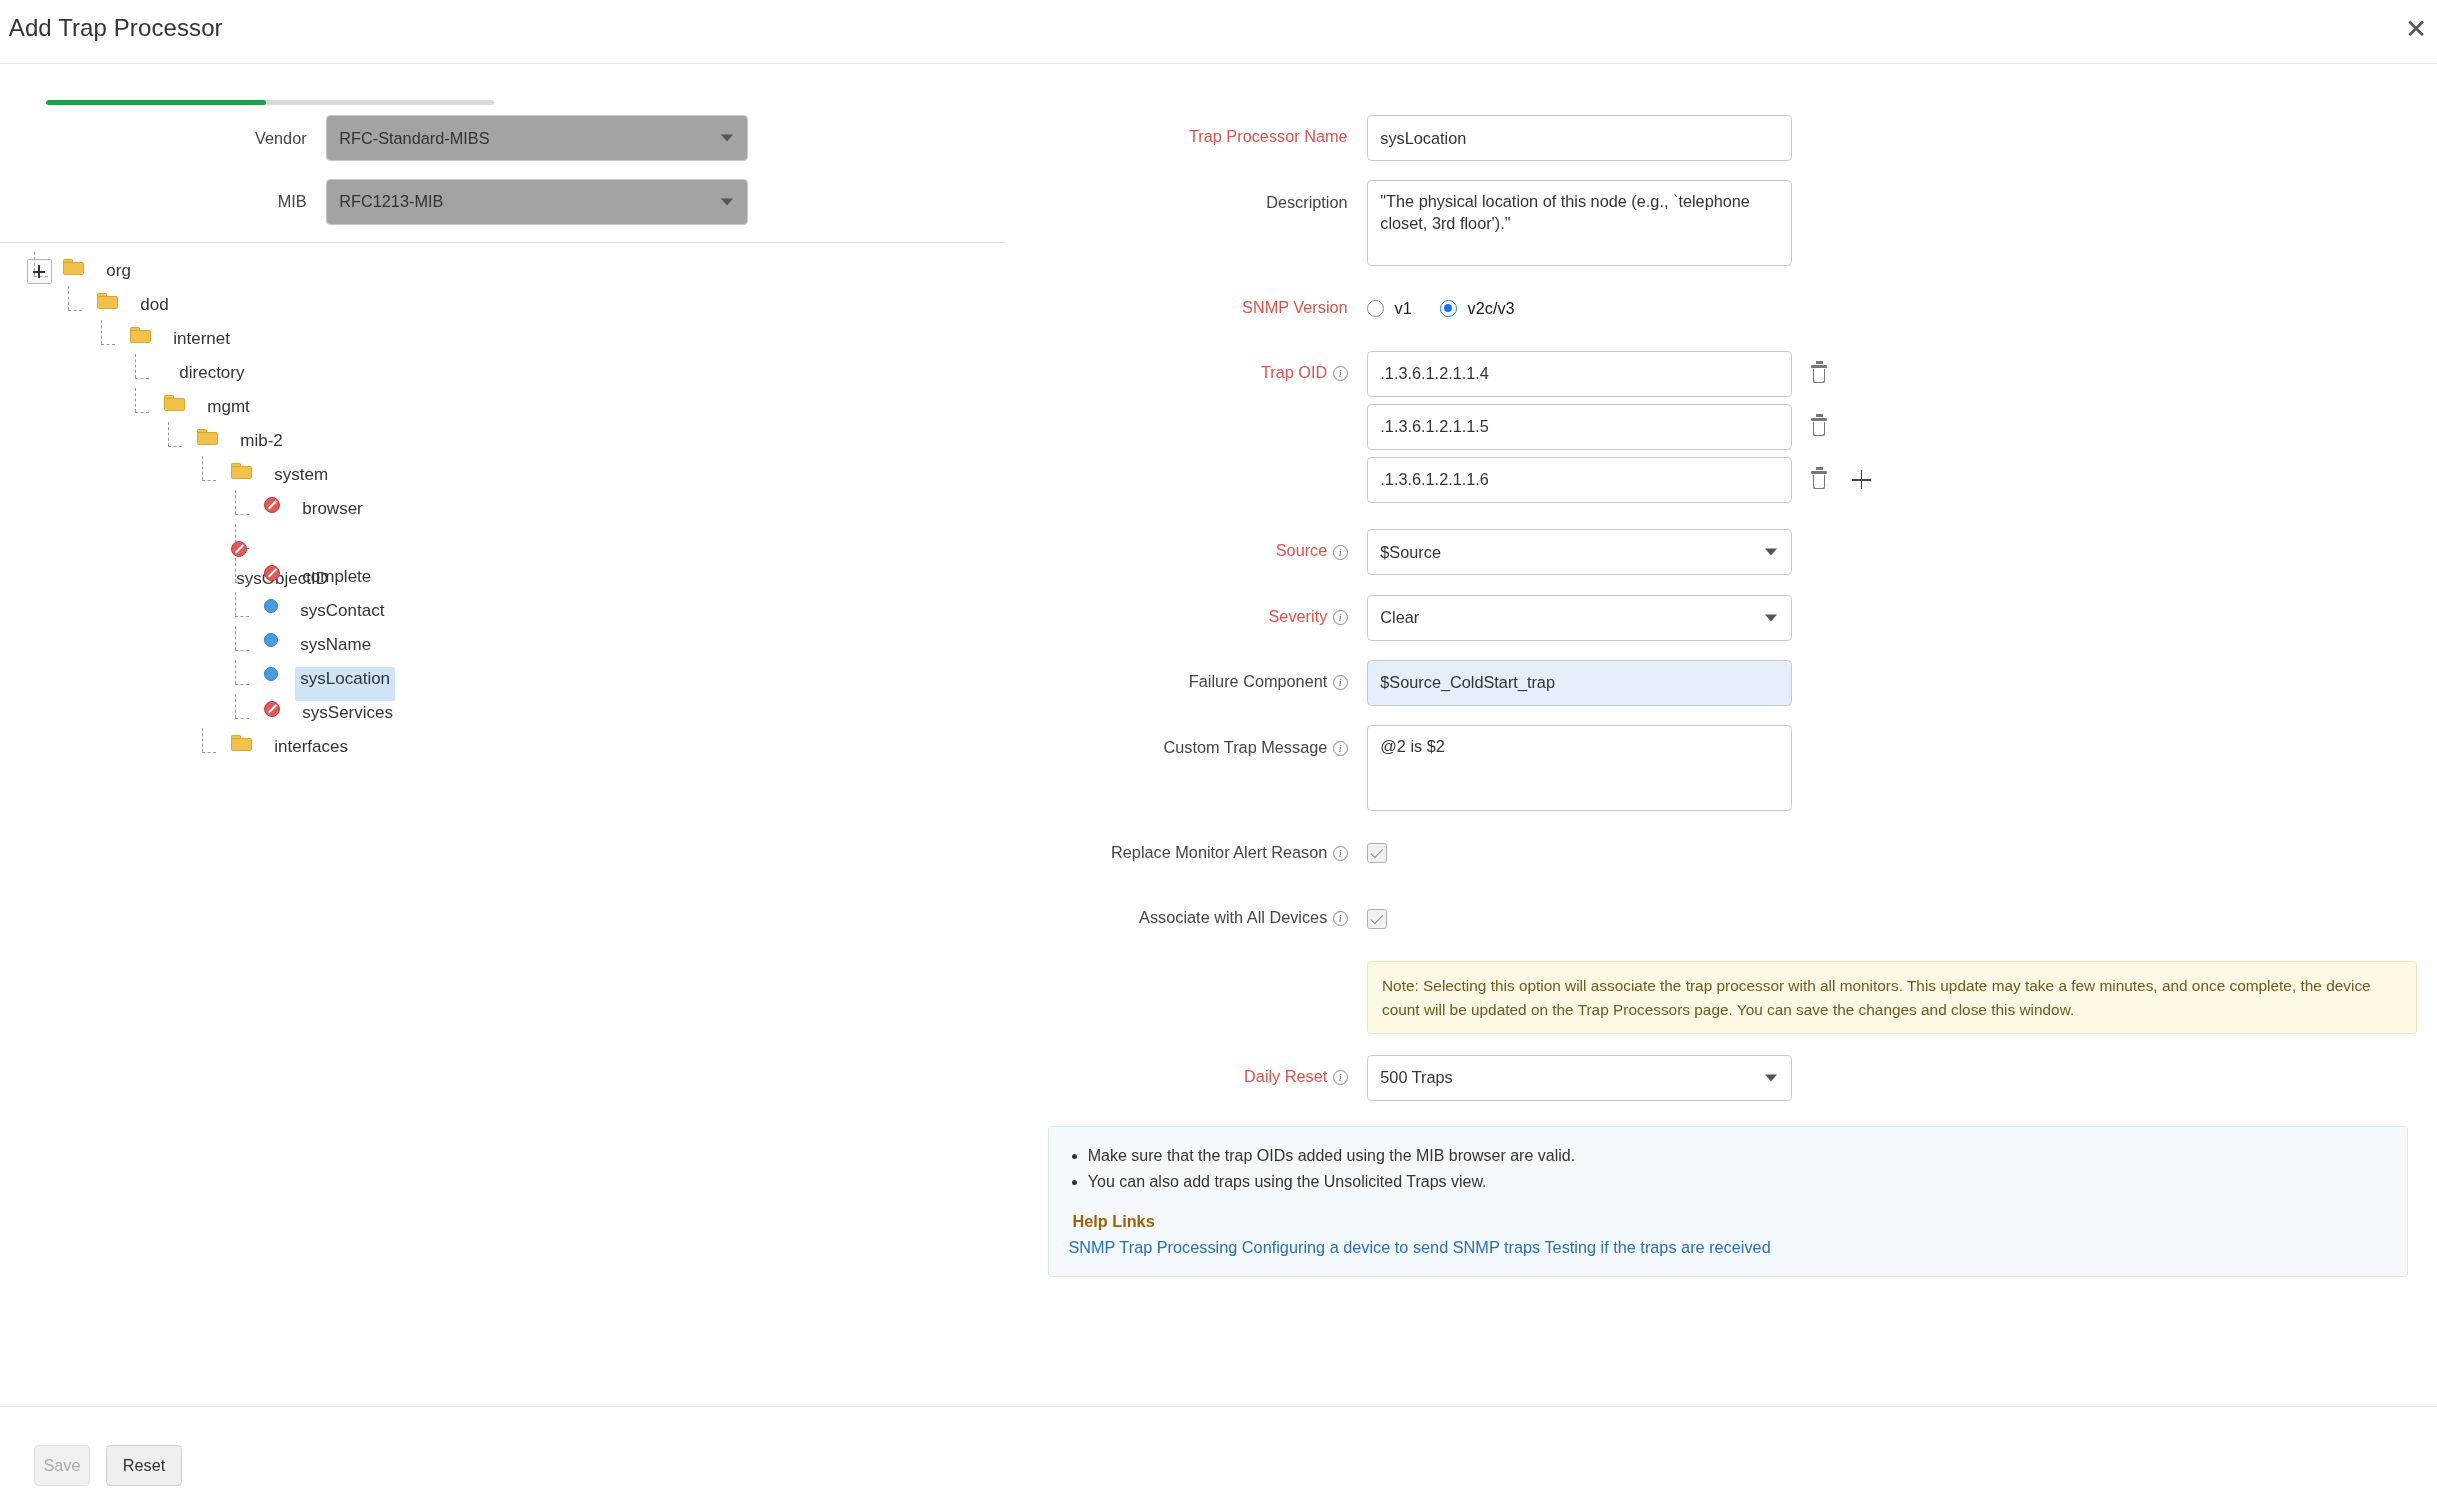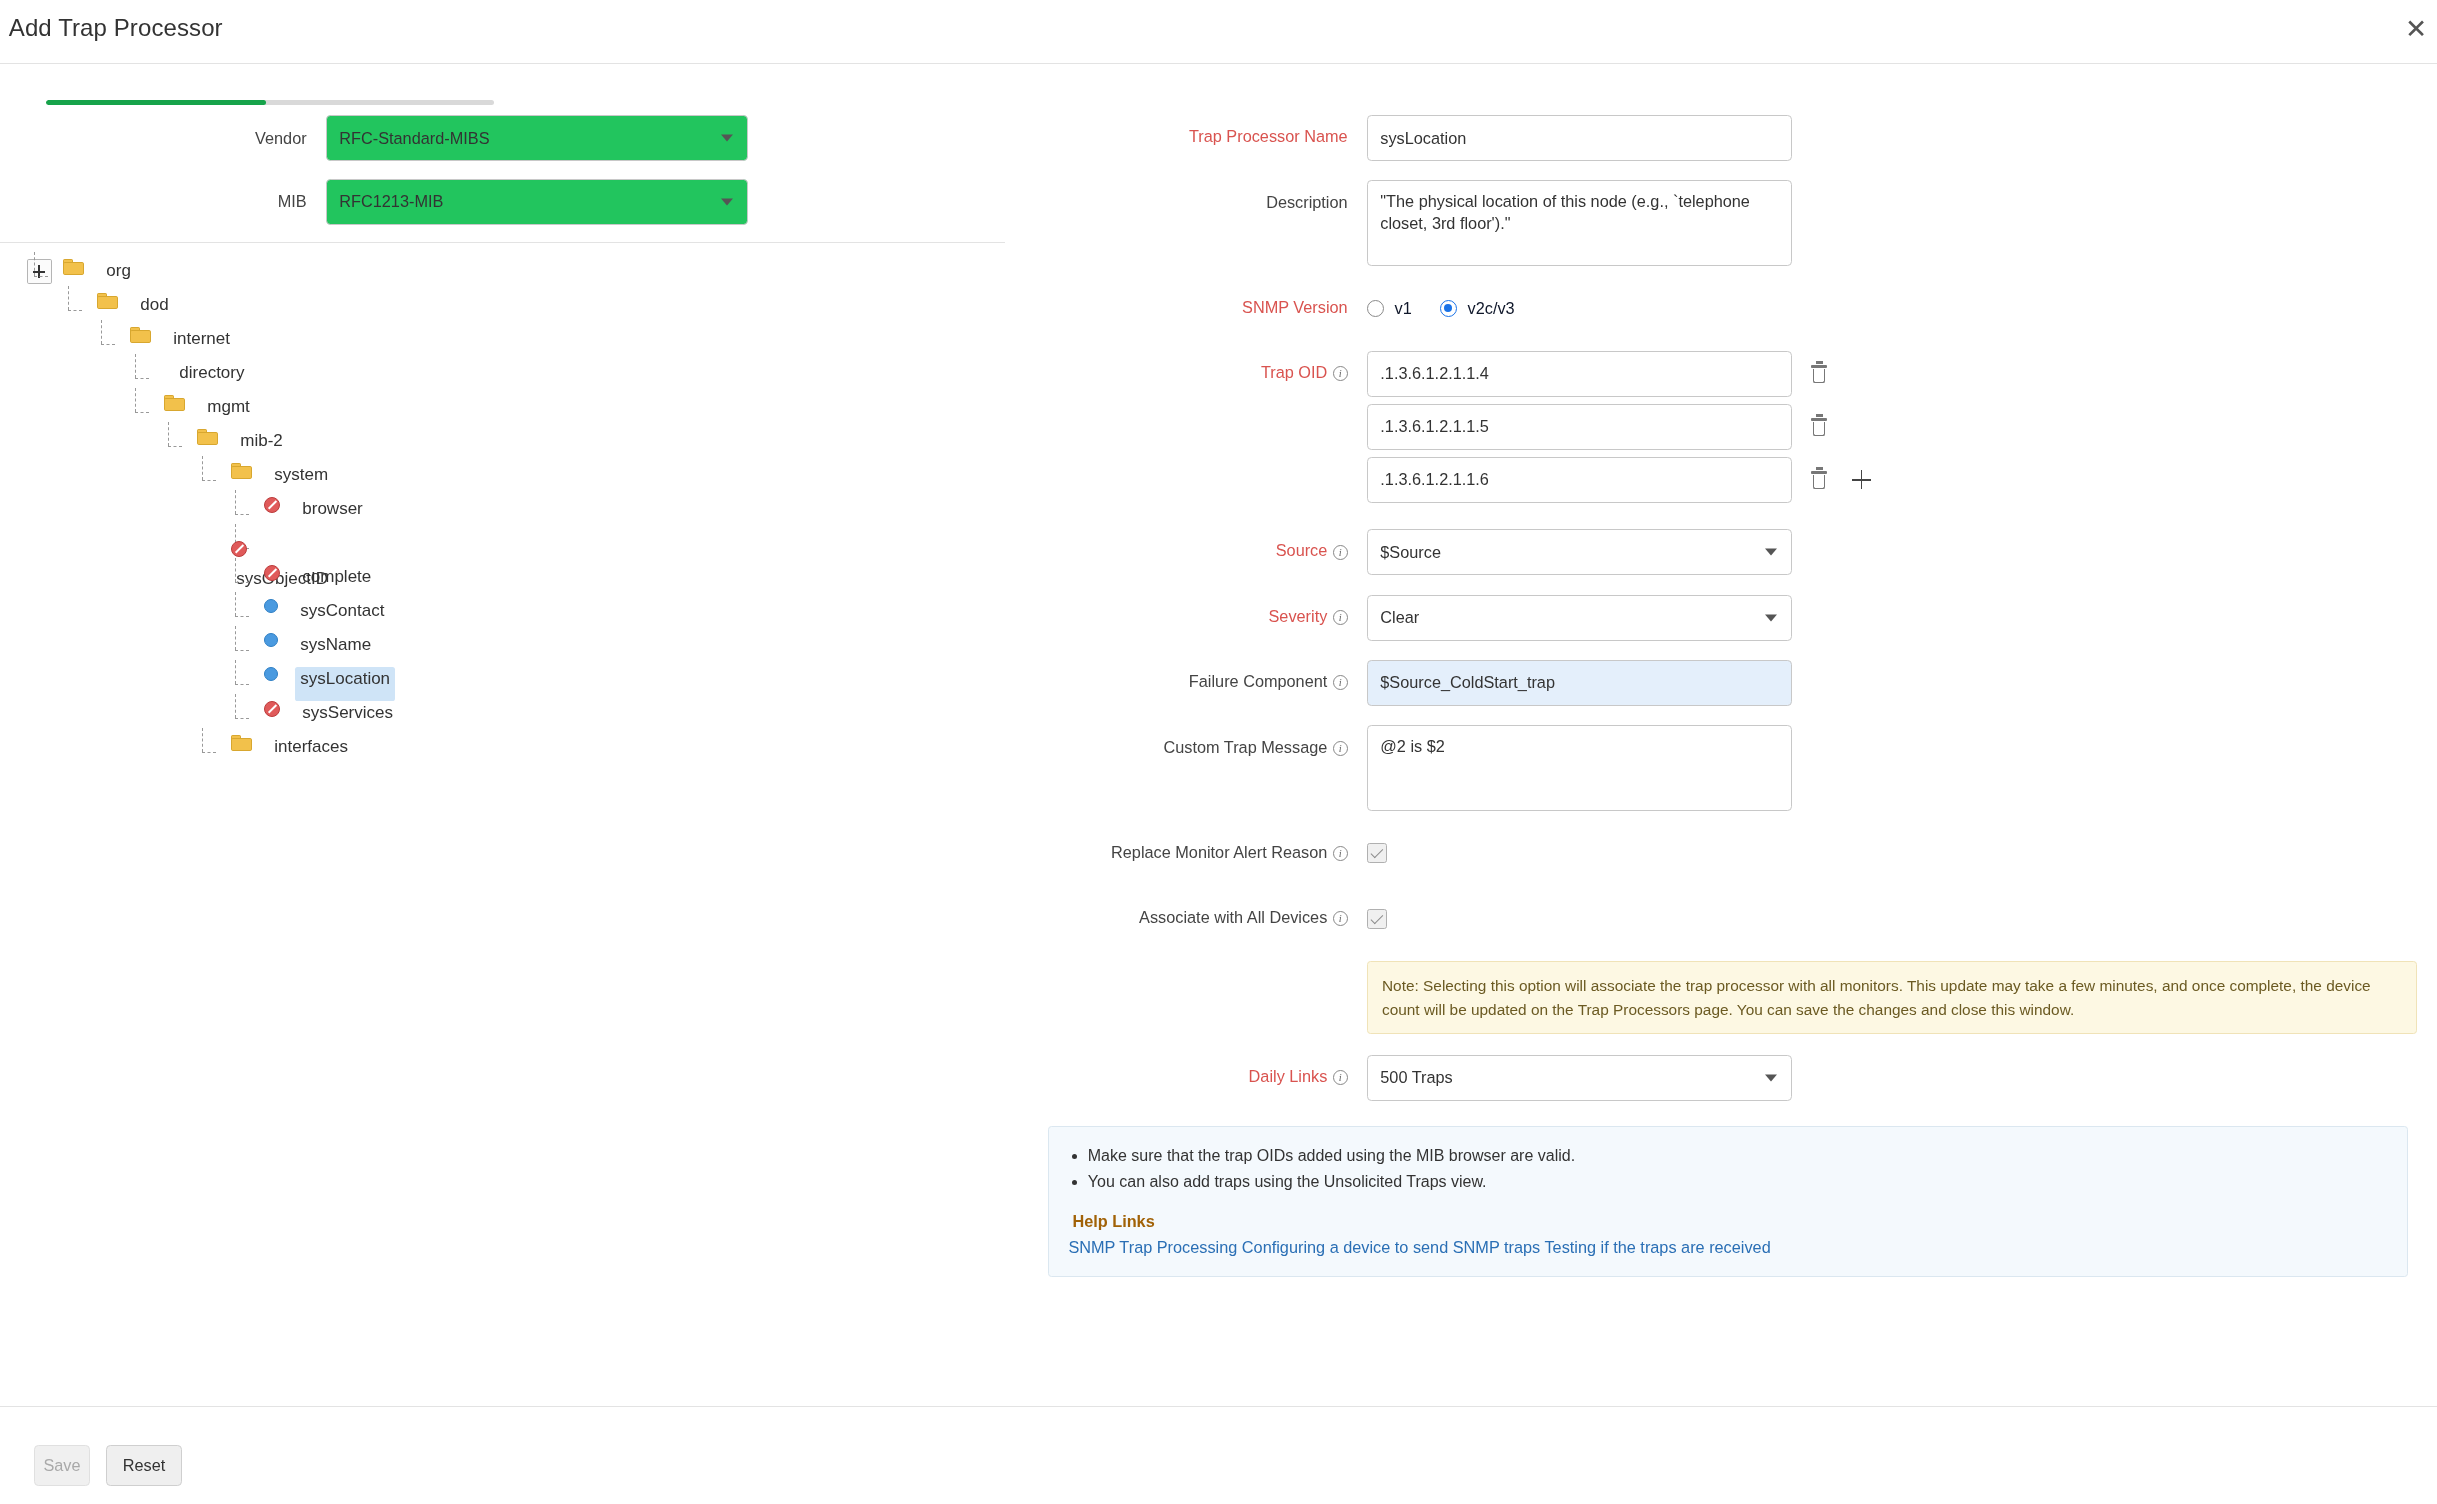--- a/index.html
+++ b/index.html
@@ -69,21 +69,21 @@
     padding-right: 19.4px;
     font-size: 16.3px;
     color: #444;
   }
   .select-box {
     position: relative;
     width: 422px;
     height: 46px;
     border: 0.9px solid #c8c8c8;
     border-radius: 4.4px;
-    background: #22c55e;
+    background: #a3a3a3;
     display: flex;
     align-items: center;
     padding: 0 12.3px;
     font-size: 16.3px;
     color: #333;
     cursor: pointer;
   }
   .select-box .caret {
     position: absolute;
     right: 14px; top: 50%;
@@ -756,21 +756,21 @@
     </div>
     <div class="cb-wrap">
       <div class="checkbox checked"></div>
     </div>
   </div>
 
   <div class="note-box">Note: Selecting this option will associate the trap processor with all monitors. This update may take a few minutes, and once complete, the device count will be updated on the Trap Processors page. You can save the changes and close this window.</div>
 
   <div class="r-row">
     <div class="r-label req">
-      <span>Daily Links</span><span class="info-icon">i</span>
+      <span>Daily Reset</span><span class="info-icon">i</span>
     </div>
     <div class="r-select">
       <span>500 Traps</span>
       <span class="caret"></span>
     </div>
   </div>
 
   <div class="help-box">
     <ul>
       <li>Make sure that the trap OIDs added using the MIB browser are valid.</li>

